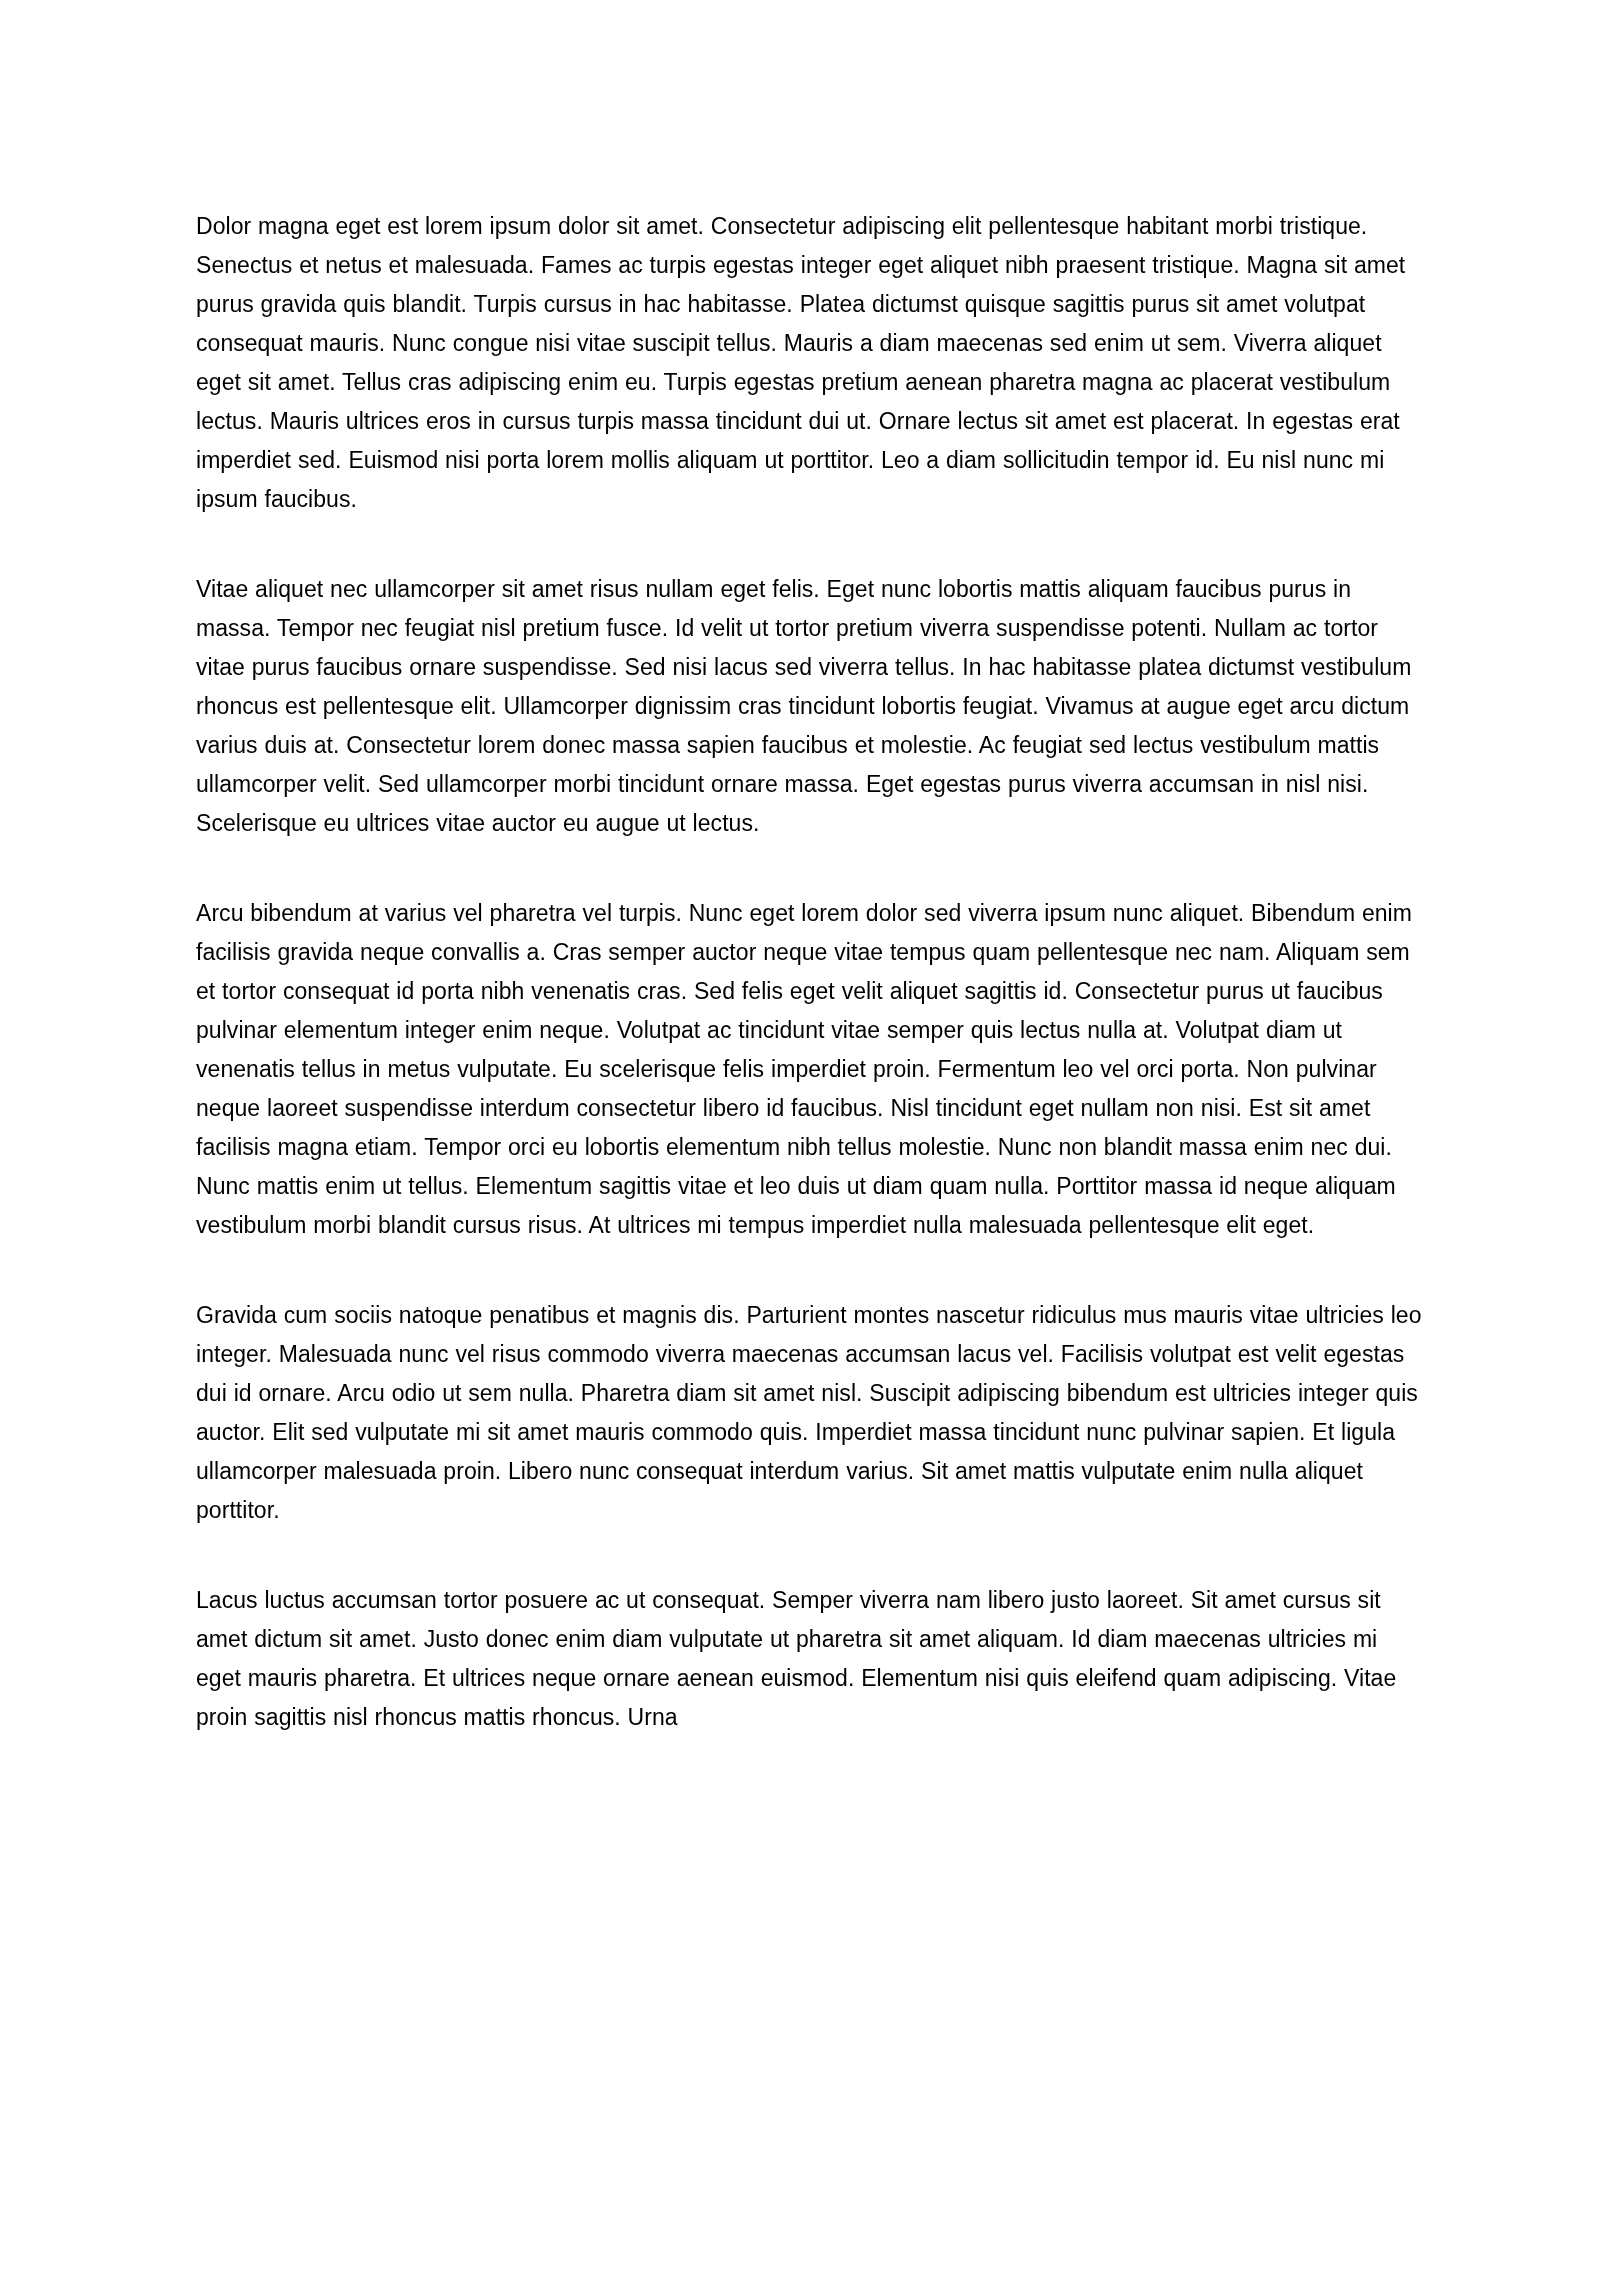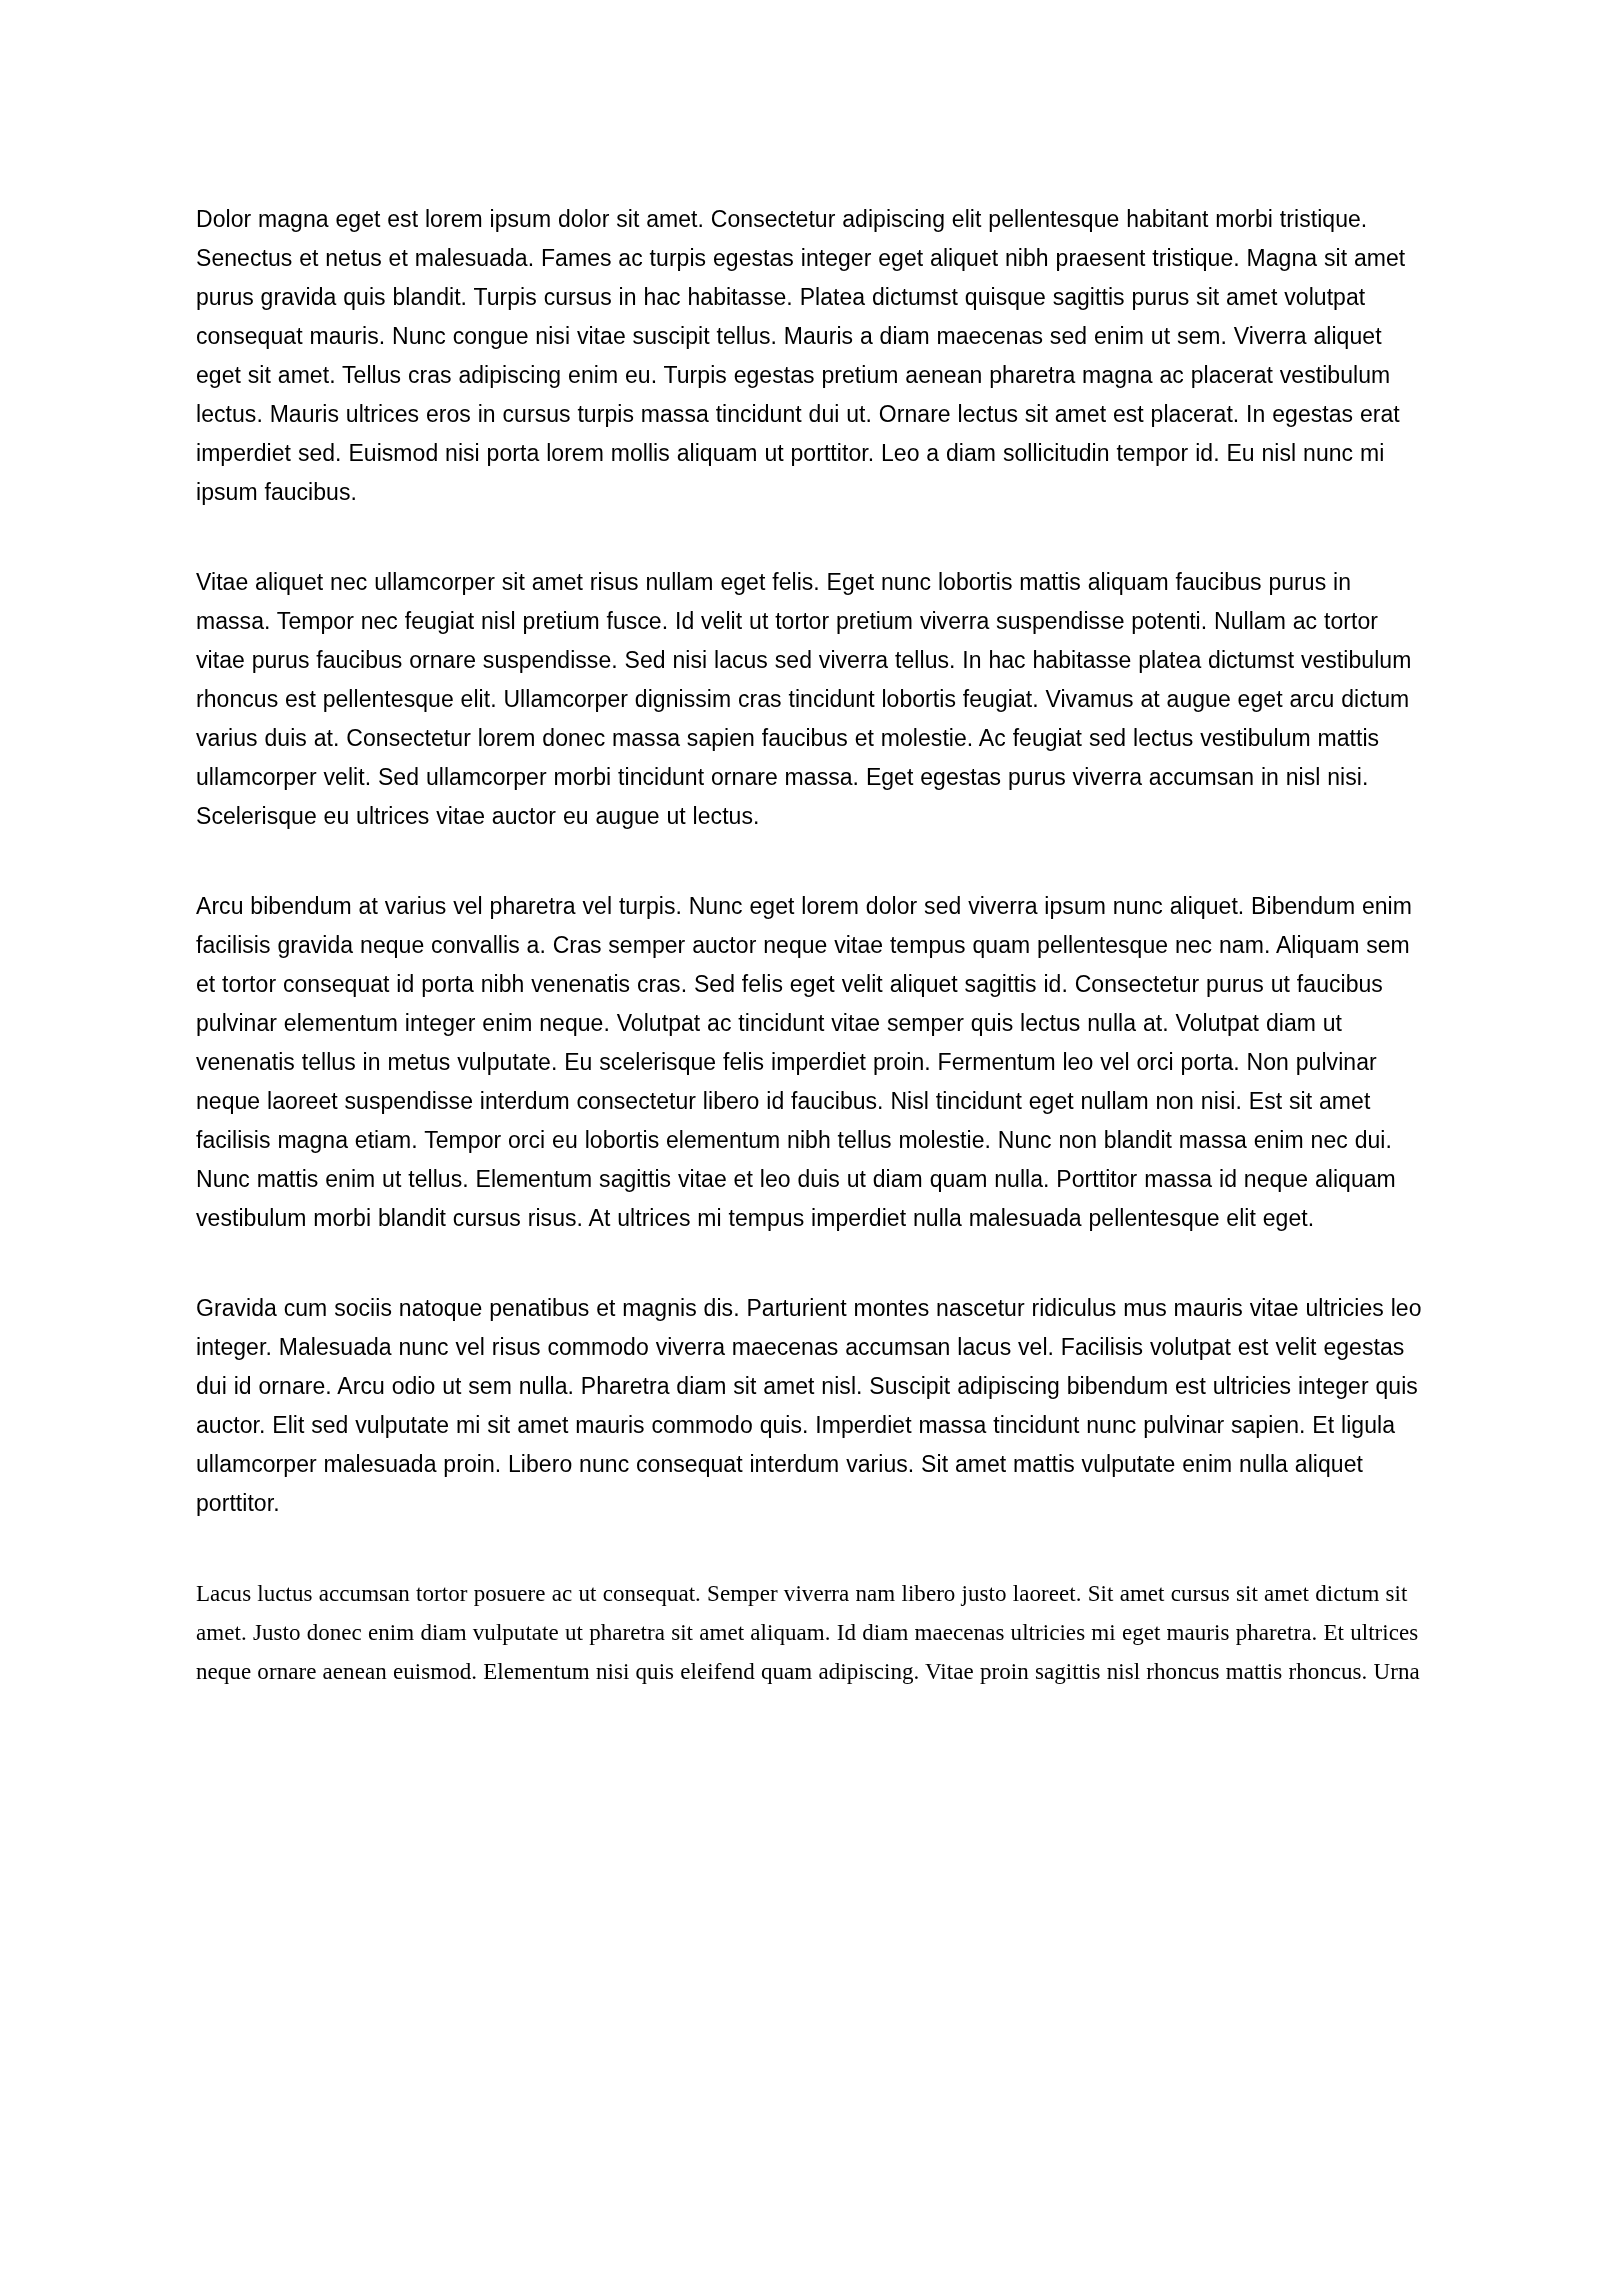--- a/index.html
+++ b/index.html
@@ -23,27 +23,26 @@
     left: 196px;
     top: 192px;
     width: 1232px;
   }
   .para {
     font-family: "Liberation Sans", sans-serif;
     font-size: 23px;
     line-height: 39px;
     color: #000000;
     text-align: left;
-    margin: 8px 0 51px 0;
+    margin: 15px 0 51px 0;
     letter-spacing: 0.05px;
     word-spacing: 0.4px;
   }
   .para:last-child {
     margin-bottom: 0;
-    font-family: Liberation Serif, serif;
   }
 </style>
 </head>
 <body>
 
 <div class="page">
   <div class="content">
     <p class="para">Dolor magna eget est lorem ipsum dolor sit amet. Consectetur adipiscing elit pellentesque habitant morbi tristique. Senectus et netus et malesuada. Fames ac turpis egestas integer eget aliquet nibh praesent tristique. Magna sit amet purus gravida quis blandit. Turpis cursus in hac habitasse. Platea dictumst quisque sagittis purus sit amet volutpat consequat mauris. Nunc congue nisi vitae suscipit tellus. Mauris a diam maecenas sed enim ut sem. Viverra aliquet eget sit amet. Tellus cras adipiscing enim eu. Turpis egestas pretium aenean pharetra magna ac placerat vestibulum lectus. Mauris ultrices eros in cursus turpis massa tincidunt dui ut. Ornare lectus sit amet est placerat. In egestas erat imperdiet sed. Euismod nisi porta lorem mollis aliquam ut porttitor. Leo a diam sollicitudin tempor id. Eu nisl nunc mi ipsum faucibus.</p>
     <p class="para">Vitae aliquet nec ullamcorper sit amet risus nullam eget felis. Eget nunc lobortis mattis aliquam faucibus purus in massa. Tempor nec feugiat nisl pretium fusce. Id velit ut tortor pretium viverra suspendisse potenti. Nullam ac tortor vitae purus faucibus ornare suspendisse. Sed nisi lacus sed viverra tellus. In hac habitasse platea dictumst vestibulum rhoncus est pellentesque elit. Ullamcorper dignissim cras tincidunt lobortis feugiat. Vivamus at augue eget arcu dictum varius duis at. Consectetur lorem donec massa sapien faucibus et molestie. Ac feugiat sed lectus vestibulum mattis ullamcorper velit. Sed ullamcorper morbi tincidunt ornare massa. Eget egestas purus viverra accumsan in nisl nisi. Scelerisque eu ultrices vitae auctor eu augue ut lectus.</p>
     <p class="para">Arcu bibendum at varius vel pharetra vel turpis. Nunc eget lorem dolor sed viverra ipsum nunc aliquet. Bibendum enim facilisis gravida neque convallis a. Cras semper auctor neque vitae tempus quam pellentesque nec nam. Aliquam sem et tortor consequat id porta nibh venenatis cras. Sed felis eget velit aliquet sagittis id. Consectetur purus ut faucibus pulvinar elementum integer enim neque. Volutpat ac tincidunt vitae semper quis lectus nulla at. Volutpat diam ut venenatis tellus in metus vulputate. Eu scelerisque felis imperdiet proin. Fermentum leo vel orci porta. Non pulvinar neque laoreet suspendisse interdum consectetur libero id faucibus. Nisl tincidunt eget nullam non nisi. Est sit amet facilisis magna etiam. Tempor orci eu lobortis elementum nibh tellus molestie. Nunc non blandit massa enim nec dui. Nunc mattis enim ut tellus. Elementum sagittis vitae et leo duis ut diam quam nulla. Porttitor massa id neque aliquam vestibulum morbi blandit cursus risus. At ultrices mi tempus imperdiet nulla malesuada pellentesque elit eget.</p>

